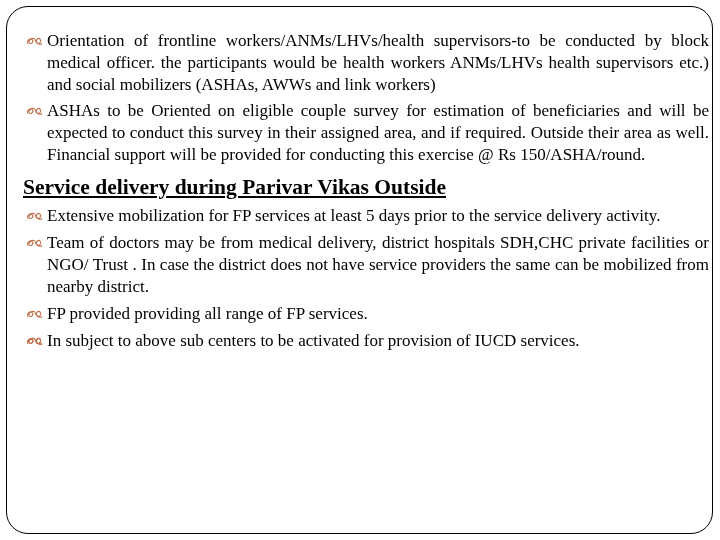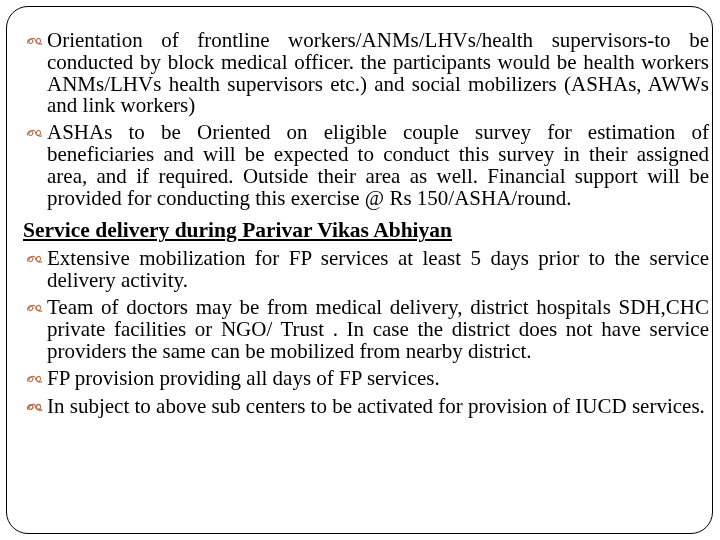--- a/index.html
+++ b/index.html
@@ -8,21 +8,21 @@
   .frame { position:absolute; left:6px; top:6px; width:707px; height:528px;
            border:1.3px solid #000; border-radius:22px; box-sizing:border-box; }
   .content { position:absolute; left:24px; top:30px; width:685px; }
   .h1 { font-weight:bold; font-size:16.5px; text-decoration:underline;
         text-decoration-thickness:1.5px; text-underline-offset:2px;
         line-height:20px; margin:0 0 3px 0; }
   .h2 { font-weight:bold; font-size:21.5px; text-decoration:underline;
         text-decoration-thickness:1.5px; text-underline-offset:2px;
         line-height:24px; margin:9px 0 6px -1px; }
   ul { list-style:none; margin:0; padding:0; }
-  li { position:relative; padding-left:23px; font-size:21px; line-height:21.8px;
+  li { position:relative; padding-left:23px; font-size:17px; line-height:21.8px;
        text-align:justify; margin-bottom:5.5px; }
   li .bullet { position:absolute; left:2px; top:0; width:18px; height:21px;
                color:#c0704a; }
   li .bullet svg { position:absolute; left:0; top:6px; }
   #sec1 li { margin-bottom:5px; }
 </style>
 </head>
 <body>
 
 <div class="frame"></div>
@@ -40,21 +40,21 @@
     <li>
       <span class="bullet">
           <svg width="17" height="10" viewBox="0 0 17 10">
             <path d="M1.5 7.5 C1 3.5 5 1.5 6.5 4 C8 6.5 4 9 3 6.5 C2.3 4.5 5 2 8 2.5 C10 3 9.5 7 11.5 7.5 C14 8 15.5 5 14 3 C12.5 1.5 10 3 10.5 5.5 C11 8 14.5 9 16 7.5" fill="none" stroke="#c0704a" stroke-width="1.1"></path>
           </svg>
         </span>
       <span>ASHAs to be Oriented on eligible couple survey for estimation of beneficiaries and will be expected to conduct this survey in their assigned area, and if required. Outside their area as well. Financial support will be provided for conducting this exercise @ Rs 150/ASHA/round.</span>
     </li>
   </ul>
 
-  <div class="h2">Service delivery during Parivar Vikas Abhiyan</div>
+  <div class="h2">Service delivery during Parivar Vikas Outside</div>
   <ul id="sec2">
     <li>
       <span class="bullet">
           <svg width="17" height="10" viewBox="0 0 17 10">
             <path d="M1.5 7.5 C1 3.5 5 1.5 6.5 4 C8 6.5 4 9 3 6.5 C2.3 4.5 5 2 8 2.5 C10 3 9.5 7 11.5 7.5 C14 8 15.5 5 14 3 C12.5 1.5 10 3 10.5 5.5 C11 8 14.5 9 16 7.5" fill="none" stroke="#c0704a" stroke-width="1.1"></path>
           </svg>
         </span>
       <span>Extensive mobilization for FP services at least 5 days prior to the service delivery activity.</span>
     </li>
     <li>
@@ -64,21 +64,21 @@
           </svg>
         </span>
       <span>Team of doctors may be from medical delivery, district hospitals SDH,CHC private facilities or NGO/ Trust . In case the district does not have service providers the same can be mobilized from nearby district.</span>
     </li>
     <li>
       <span class="bullet">
           <svg width="17" height="10" viewBox="0 0 17 10">
             <path d="M1.5 7.5 C1 3.5 5 1.5 6.5 4 C8 6.5 4 9 3 6.5 C2.3 4.5 5 2 8 2.5 C10 3 9.5 7 11.5 7.5 C14 8 15.5 5 14 3 C12.5 1.5 10 3 10.5 5.5 C11 8 14.5 9 16 7.5" fill="none" stroke="#c0704a" stroke-width="1.1"></path>
           </svg>
         </span>
-      <span>FP provision providing all days of FP services.</span>
+      <span>FP provided providing all range of FP services.</span>
     </li>
     <li>
       <span class="bullet">
           <svg width="17" height="10" viewBox="0 0 17 10">
             <path d="M1.5 7.5 C1 3.5 5 1.5 6.5 4 C8 6.5 4 9 3 6.5 C2.3 4.5 5 2 8 2.5 C10 3 9.5 7 11.5 7.5 C14 8 15.5 5 14 3 C12.5 1.5 10 3 10.5 5.5 C11 8 14.5 9 16 7.5" fill="none" stroke="#c0704a" stroke-width="1.1"></path>
           </svg>
         </span>
     </li>
     <li>
       <span class="bullet">

